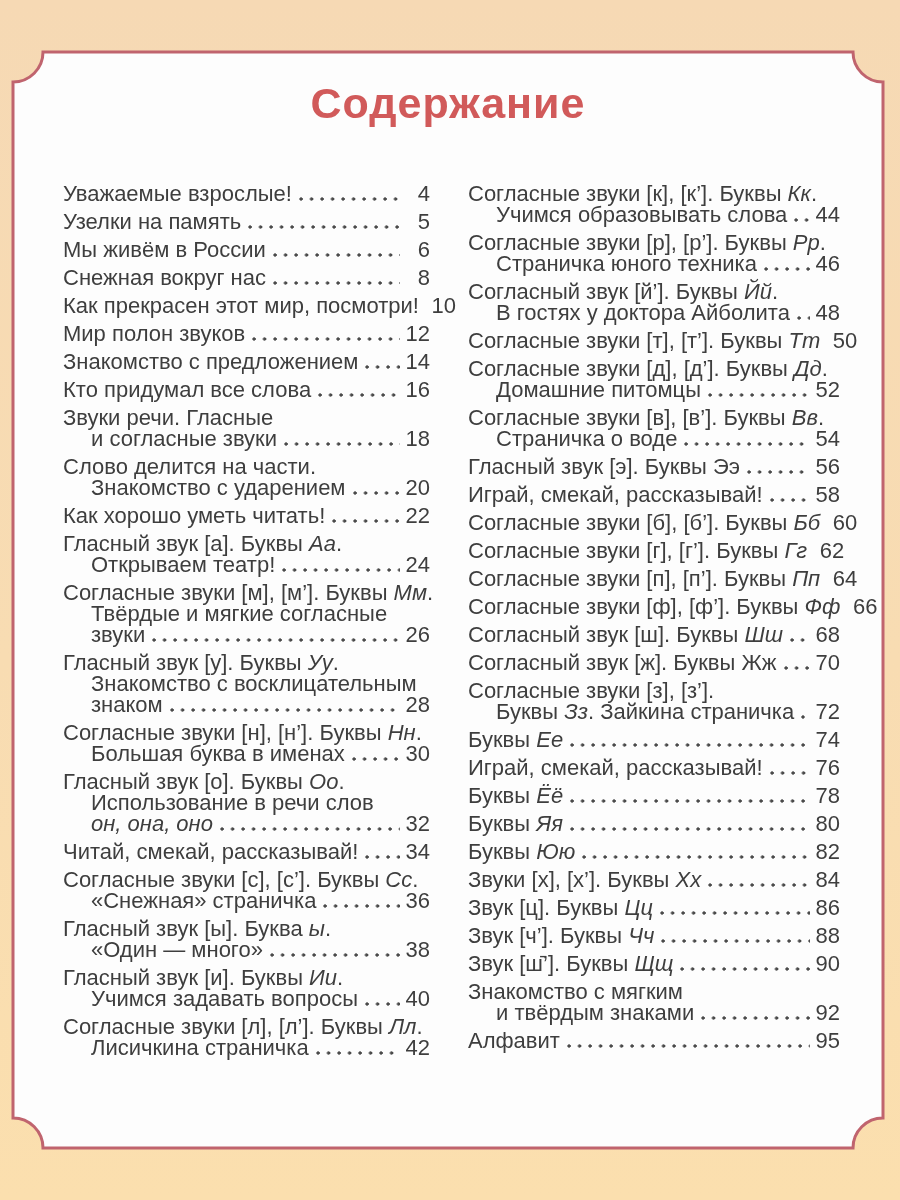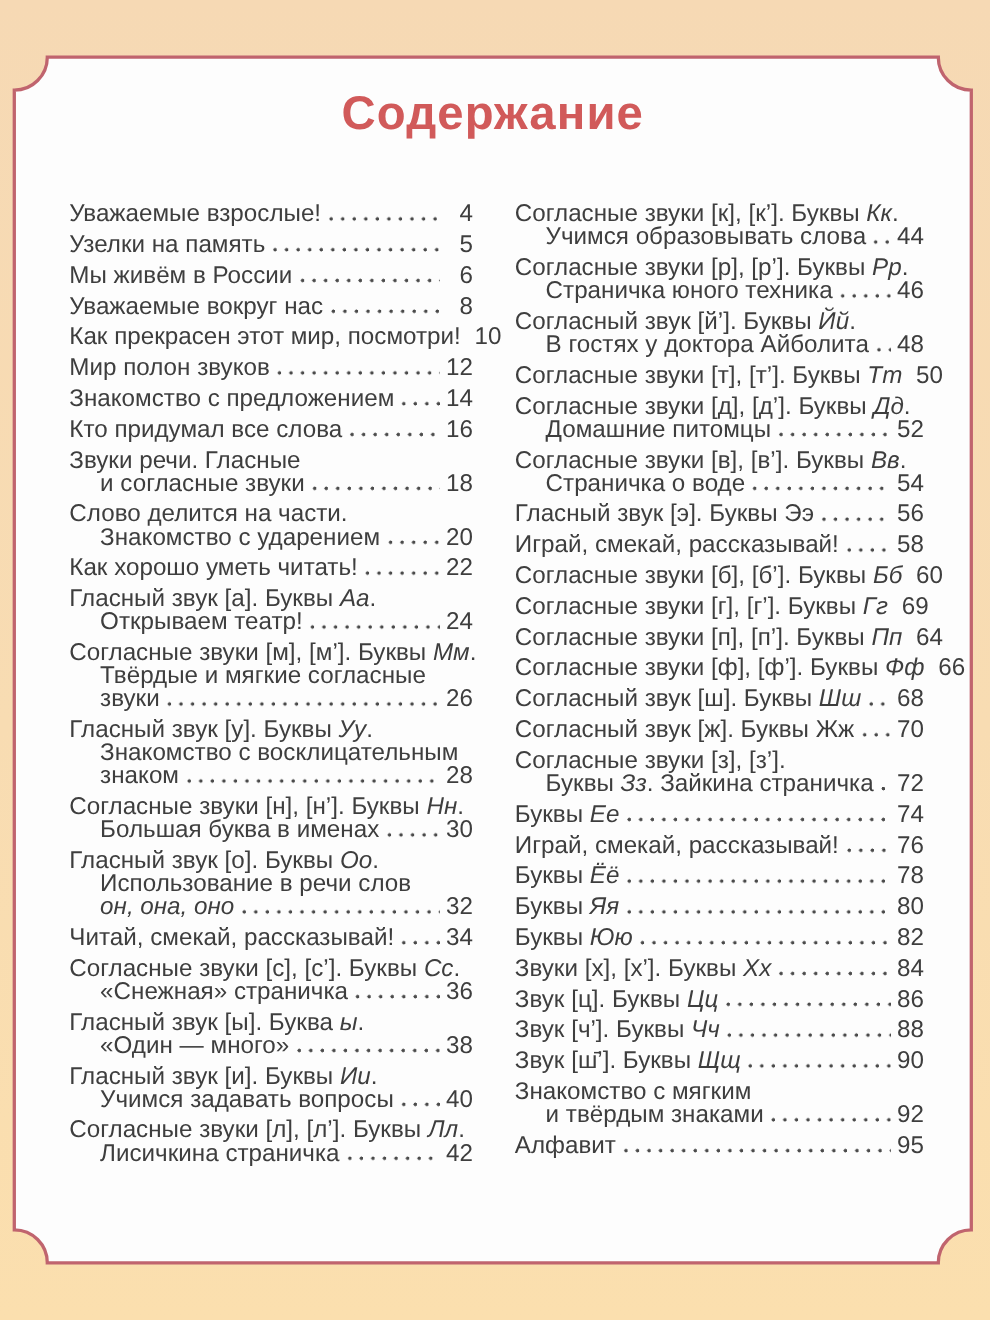--- a/index.html
+++ b/index.html
@@ -81,21 +81,21 @@
         </div>
         <div class="entry">
           <div class="line">
             <span class="txt">Мы живём в России</span>
             <span class="leader"></span>
             <span class="page-num">6</span>
           </div>
         </div>
         <div class="entry">
           <div class="line">
-            <span class="txt">Уважаемые вокруг нас</span>
+            <span class="txt">Снежная вокруг нас</span>
             <span class="leader"></span>
             <span class="page-num">8</span>
           </div>
         </div>
         <div class="entry">
           <div class="line">
             <span class="txt">Как прекрасен этот мир, посмотри!</span>
             <span class="leader"></span>
             <span class="page-num">10</span>
           </div>
@@ -331,21 +331,21 @@
           <div class="line">
             <span class="txt">Согласные звуки [б], [б’]. Буквы <span class="it">Бб</span></span>
             <span class="leader"></span>
             <span class="page-num">60</span>
           </div>
         </div>
         <div class="entry">
           <div class="line">
             <span class="txt">Согласные звуки [г], [г’]. Буквы <span class="it">Гг</span></span>
             <span class="leader"></span>
-            <span class="page-num">69</span>
+            <span class="page-num">62</span>
           </div>
         </div>
         <div class="entry">
           <div class="line">
             <span class="txt">Согласные звуки [п], [п’]. Буквы <span class="it">Пп</span></span>
             <span class="leader"></span>
             <span class="page-num">64</span>
           </div>
         </div>
         <div class="entry">

